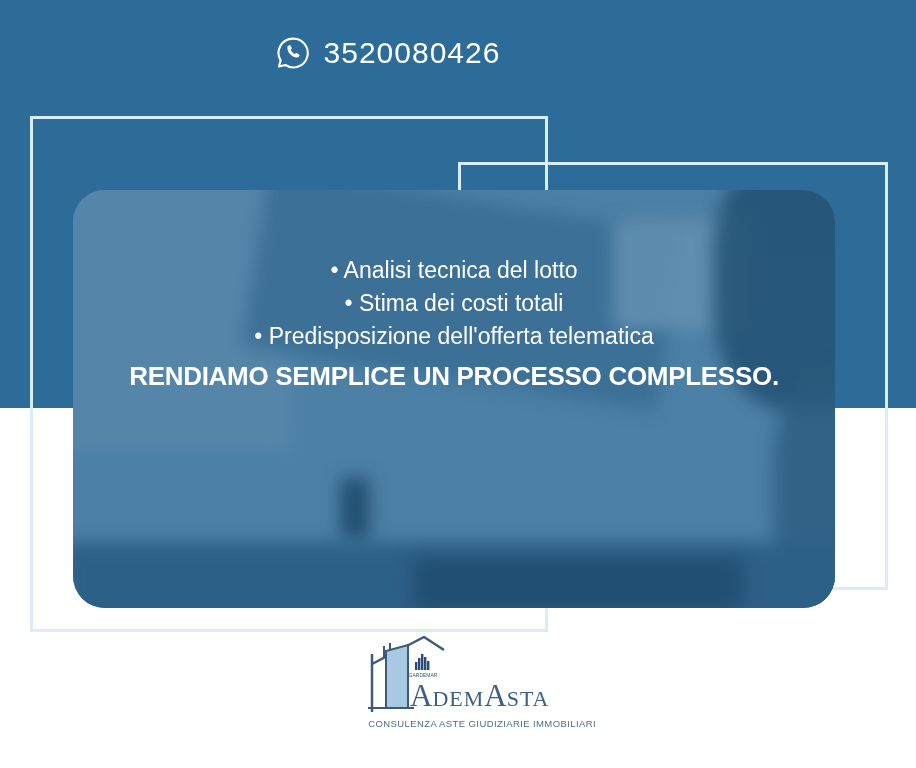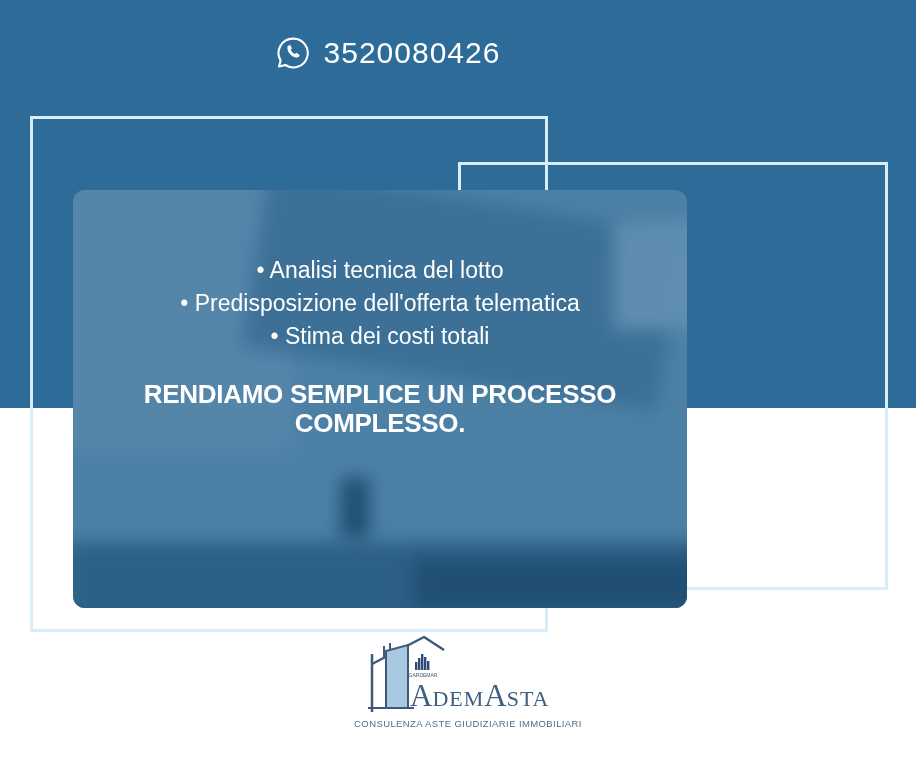--- a/index.html
+++ b/index.html
@@ -14,45 +14,45 @@
           align-items:flex-start;gap:14px;z-index:5;}
   .wa-icon{width:34px;height:34px;display:block;}
   .wa-number{color:#ffffff;font-size:30px;letter-spacing:1px;font-weight:400;}
 
   
   .outline{position:absolute;border:3px solid #d9edf8;z-index:1;}
   .outline-a{left:30px;top:116px;width:512px;height:510px;}
   .outline-b{left:458px;top:162px;width:424px;height:422px;}
 
   
-  .card{position:absolute;left:73px;top:190px;width:614px;height:418px;border-radius:12px;
+  .card{position:absolute;left:73px;top:190px;width:762px;height:418px;border-radius:32px;
         overflow:hidden;z-index:2;background:#5587a8;}
   .card .ph{position:absolute;filter:blur(9px);}
   .ph-left{left:-20px;top:-20px;width:240px;height:280px;background:#648fb0;opacity:.85;}
   .ph-roof{left:180px;top:10px;width:420px;height:180px;background:#3f7093;transform:rotate(9deg);opacity:.9;}
   .ph-light{left:540px;top:30px;width:140px;height:110px;background:#719cb8;opacity:.9;}
   .ph-trees{left:640px;top:-40px;width:180px;height:260px;background:#1e4a68;border-radius:40%;opacity:.85;}
   .ph-trees2{left:700px;top:180px;width:120px;height:240px;background:#2a5978;border-radius:40%;opacity:.8;}
   .ph-door{left:268px;top:288px;width:28px;height:62px;background:#1c4765;filter:blur(3px);}
   .ph-floor{left:-10px;top:352px;width:800px;height:90px;background:#2e5e81;}
   .ph-rug{left:340px;top:368px;width:330px;height:52px;background:#1d4868;filter:blur(7px);}
   .card-tint{position:absolute;left:0;top:0;width:100%;height:100%;background:rgba(45,107,153,0.22);}
 
   .card-text{position:relative;z-index:3;padding-top:64px;text-align:center;color:#ffffff;}
   .bullets{max-width:640px;margin:0 auto;font-size:23px;line-height:33px;font-weight:400;}
-  .card-tagline{margin-top:27px;font-size:26px;line-height:29px;font-weight:700;letter-spacing:-0.3px;}
+  .card-tagline{margin-top:9px;font-size:26px;line-height:29px;font-weight:700;letter-spacing:-0.3px;}
 
   
   .logo{position:absolute;left:368px;top:634px;width:200px;height:104px;z-index:3;}
   .logo-icon{position:absolute;left:0;top:0;width:92px;height:82px;}
   .wordmark{position:absolute;left:42px;top:44px;color:#3d5f82;
             font-family:"Liberation Serif",serif;white-space:nowrap;}
   .wordmark .big{font-size:31px;}
   .wordmark .small{font-size:22px;letter-spacing:1px;}
-  .logo-sub{position:absolute;left:-28px;top:84px;width:256px;text-align:center;color:#4f6e8c;
+  .logo-sub{position:absolute;left:-28px;top:84px;width:256px;text-align:right;color:#4f6e8c;
             font-size:9.5px;letter-spacing:0.4px;white-space:nowrap;}
 </style>
 </head>
 <body>
 
 <div id="stage">
 
   <div class="blue-band"></div>
 
   <div class="wa-row">
@@ -74,22 +74,22 @@
       <div class="ph ph-trees"></div>
       <div class="ph ph-trees2"></div>
       <div class="ph ph-door"></div>
       <div class="ph ph-floor"></div>
       <div class="ph ph-rug"></div>
       <div class="card-tint"></div>
     </div>
     <div class="card-text">
       <div class="bullets">
           <div>• Analisi tecnica del lotto</div>
+          <div>• Stima dei costi totali</div>
           <div>• Predisposizione dell'offerta telematica</div>
-          <div>• Stima dei costi totali</div>
         </div>
       <div class="card-tagline">RENDIAMO SEMPLICE UN PROCESSO COMPLESSO.</div>
     </div>
   </div>
 
   <div class="logo">
     <svg class="logo-icon" viewBox="0 0 92 82">
       <polyline points="4,30 56,3 76,16" fill="none" stroke="#3e5a78" stroke-width="2.5" stroke-linejoin="round"></polyline>
       <line x1="16" y1="12" x2="16" y2="24" stroke="#3e5a78" stroke-width="2"></line>
       <line x1="22" y1="9" x2="22" y2="21" stroke="#3e5a78" stroke-width="2"></line>

